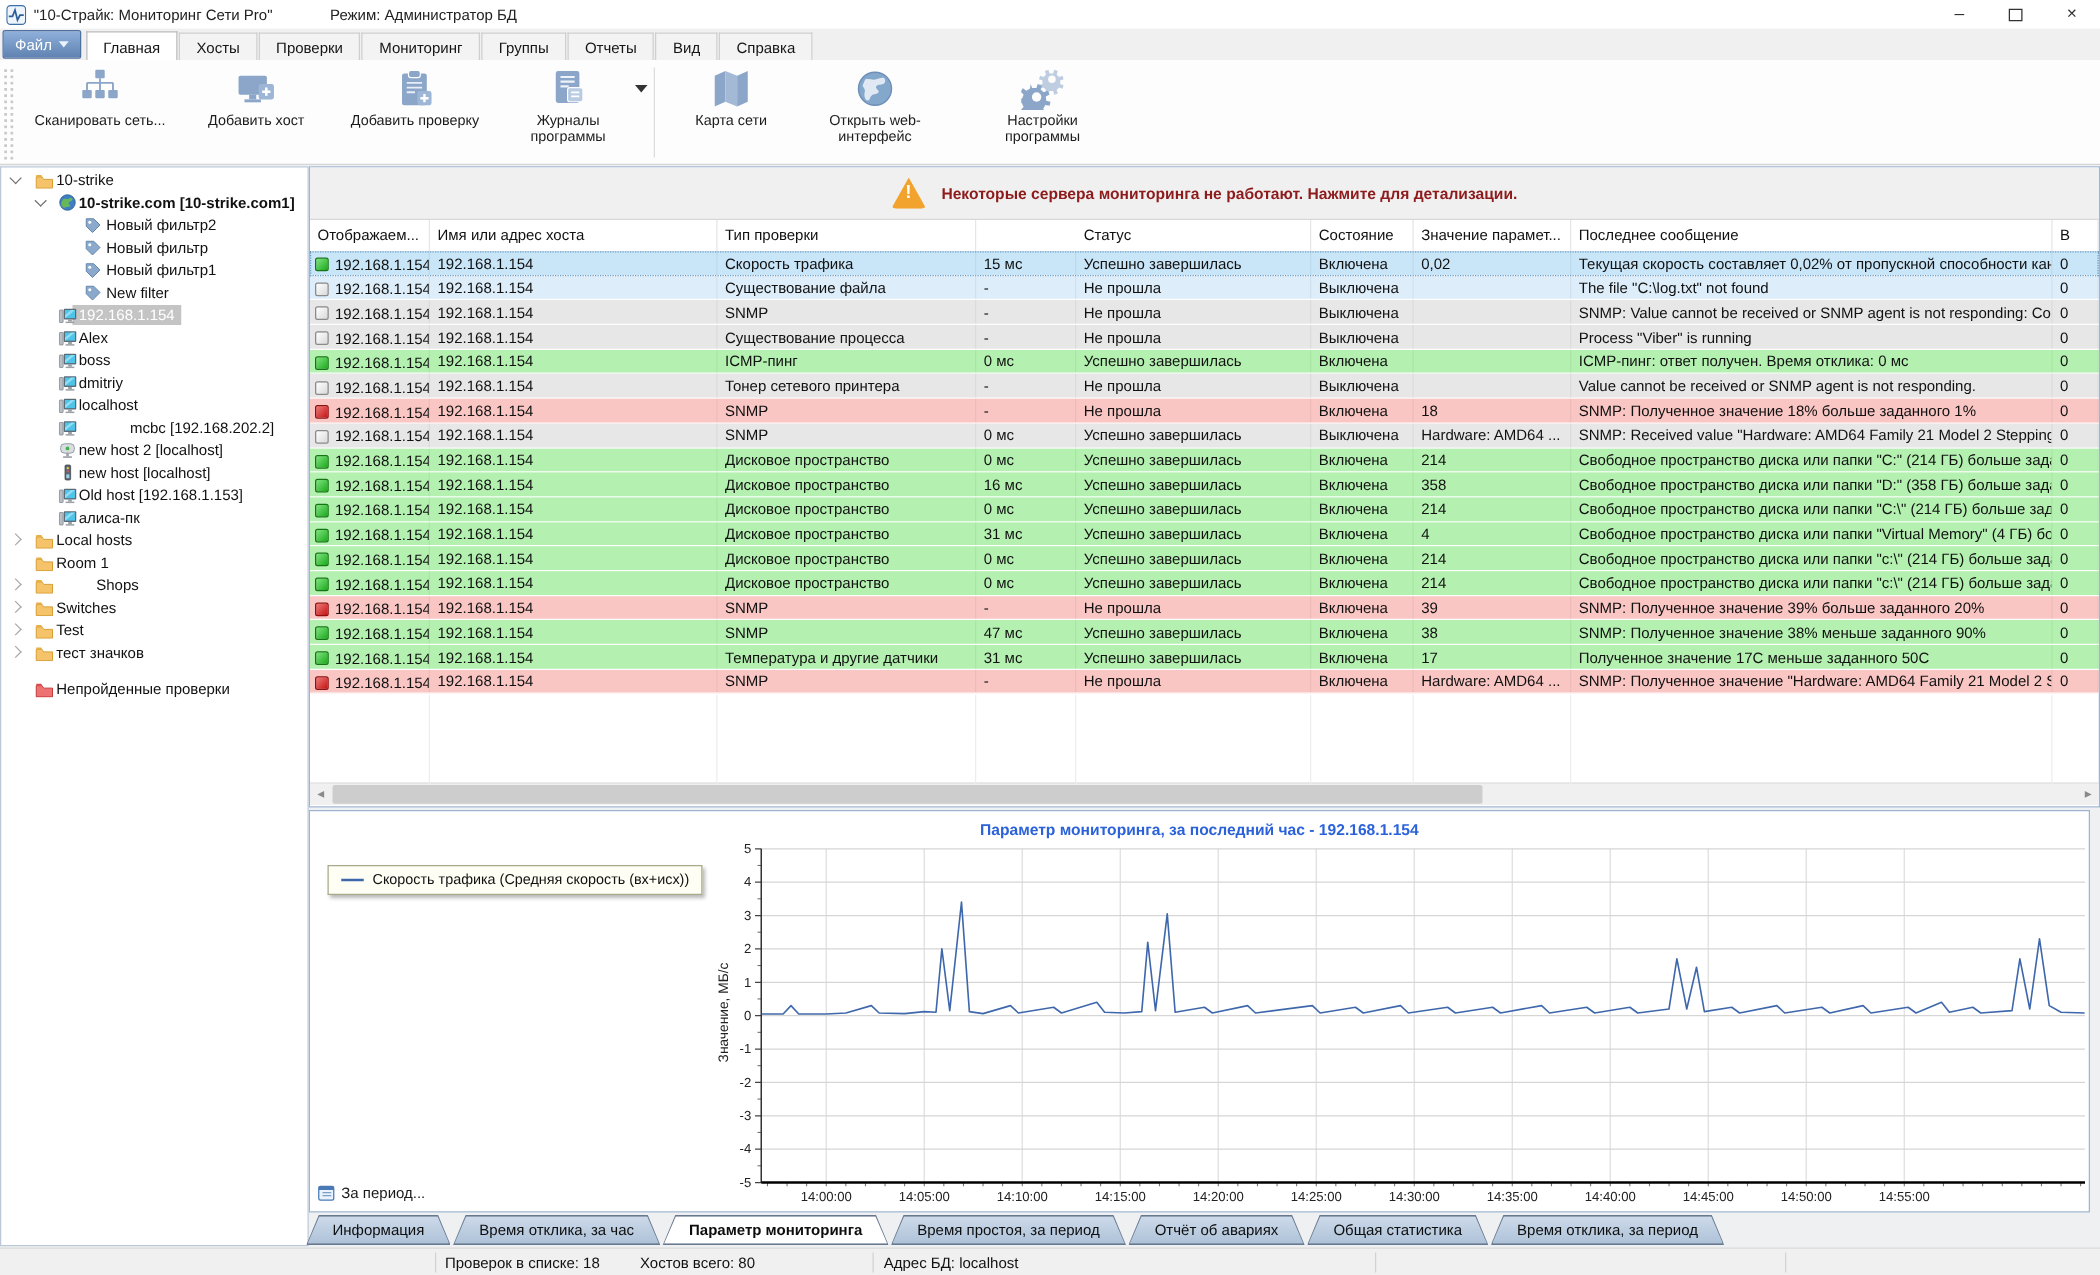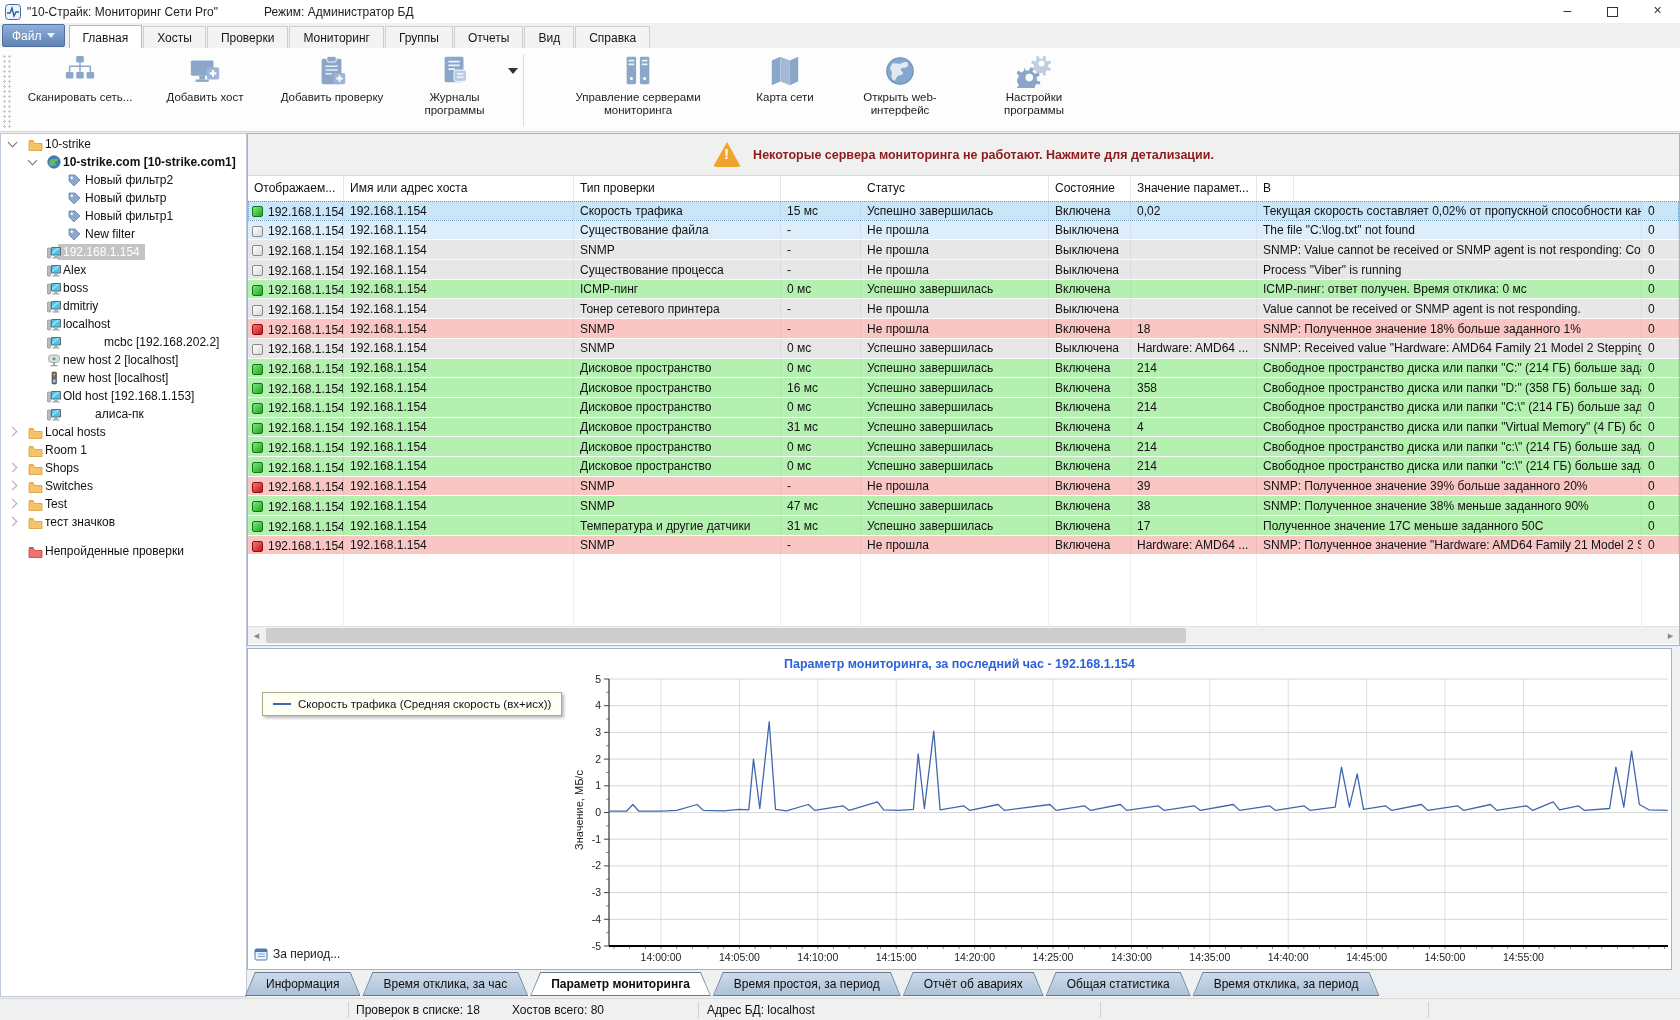--- a/index.html
+++ b/index.html
@@ -159,30 +159,20 @@
       <svg viewBox="0 0 36 36">
         <rect x="7" y="3" width="20" height="27" rx="2" fill="#8ba6c8"></rect>
         <path d="M11 8h12M11 12h12M11 16h7" stroke="#eef3f9" stroke-width="1.8"></path>
         <rect x="17" y="17" width="13" height="12" rx="2" fill="#b9cbe2" stroke="#fdfdfd"></rect>
         <path d="M20 21h7M20 24.5h7" stroke="#fff" stroke-width="1.5"></path>
       </svg>
       <div class="tlabel">Журналы программы</div>
       <span class="dd"></span>
     </div>
     <div class="tsep"></div>
-    <div class="tbtn" style="width: 186px;">
-      <svg viewBox="0 0 36 36">
-        <rect x="6" y="3" width="10" height="29" rx="1.5" fill="#8ba6c8"></rect>
-        <rect x="20" y="3" width="10" height="29" rx="1.5" fill="#8ba6c8"></rect>
-        <path d="M8 7h6M8 11h6M22 7h6M22 11h6" stroke="#eef3f9" stroke-width="1.8"></path>
-        <circle cx="11" cy="26" r="1.6" fill="#fff"></circle>
-        <circle cx="25" cy="26" r="1.6" fill="#fff"></circle>
-      </svg>
-      <div class="tlabel">Управление серверами мониторинга</div>
-    </div>
     <div class="tbtn" style="width: 80px;">
       <svg viewBox="0 0 36 36">
         <path d="M4 7 L13 3 L13 29 L4 33 Z" fill="#8ba6c8"></path>
         <path d="M13 3 L23 7 L23 33 L13 29 Z" fill="#a3b9d6"></path>
         <path d="M23 7 L32 3 L32 29 L23 33 Z" fill="#8ba6c8"></path>
       </svg>
       <div class="tlabel">Карта сети</div>
     </div>
     <div class="tbtn" style="width: 122px;">
       <svg viewBox="0 0 36 36">
@@ -349,38 +339,38 @@
     </div>
     <div class="trow" style="top: 271px;">
       <span class="ticon" style="left: 46px; top: 2px;"><svg width="15" height="14" viewBox="0 0 15 14">
           <rect x="0.5" y="3" width="3" height="10" rx="0.5" fill="#b9bec4" stroke="#7d838a" stroke-width="0.6"></rect>
           <rect x="4" y="2" width="10" height="8.5" rx="0.8" fill="#5a6b78"></rect>
           <rect x="5" y="3" width="8" height="6.5" fill="#4fc3e8"></rect>
           <path d="M5 9.5l8-6.5h-3l-5 4z" fill="#9fe5f5" opacity="0.8"></path>
           <rect x="7.5" y="10.5" width="3" height="1.8" fill="#9aa0a6"></rect>
           <rect x="5.5" y="12.3" width="7" height="1.2" fill="#9aa0a6"></rect>
         </svg></span>
-      <span class="lbl" style="margin-left: 89px;">алиса-пк</span>
+      <span class="lbl" style="margin-left: 57px;">алиса-пк</span>
     </div>
     <div class="trow" style="top: 289px;">
       <span class="chev closed" style="left: 8px; top: 5px;"></span>
       <span class="ticon" style="left: 27px; top: 2px;"><svg width="15" height="14" viewBox="0 0 15 14">
           <path d="M1 4.5h4.5l1.5 2H14v7H1z" fill="#f5c46a" stroke="#d79e36" stroke-width="0.8"></path>
           <path d="M1 4.5V3h4l1 1.5z" fill="#e8ae47"></path>
         </svg></span>
       <span class="lbl" style="margin-left: 39px;">Local hosts</span>
     </div>
     <div class="trow" style="top: 307px;">
       <span class="ticon" style="left: 27px; top: 2px;"><svg width="15" height="14" viewBox="0 0 15 14">
           <path d="M1 4.5h4.5l1.5 2H14v7H1z" fill="#f5c46a" stroke="#d79e36" stroke-width="0.8"></path>
           <path d="M1 4.5V3h4l1 1.5z" fill="#e8ae47"></path>
         </svg></span>
       <span class="lbl" style="margin-left: 39px;">Room 1</span>
     </div>
-    <div class="trow" style="top: 325px;">
+    <div class="trow" style="top: 325px; padding-left: 32px;">
       <span class="chev closed" style="left: 8px; top: 5px;"></span>
       <span class="ticon" style="left: 27px; top: 2px;"><svg width="15" height="14" viewBox="0 0 15 14">
           <path d="M1 4.5h4.5l1.5 2H14v7H1z" fill="#f5c46a" stroke="#d79e36" stroke-width="0.8"></path>
           <path d="M1 4.5V3h4l1 1.5z" fill="#e8ae47"></path>
         </svg></span>
       <span class="lbl" style="margin-left: 39px;">Shops</span>
     </div>
     <div class="trow" style="top: 343px;">
       <span class="chev closed" style="left: 8px; top: 5px;"></span>
       <span class="ticon" style="left: 27px; top: 2px;"><svg width="15" height="14" viewBox="0 0 15 14">
@@ -420,20 +410,21 @@
     <span id="banner-text">Некоторые сервера мониторинга не работают. Нажмите для детализации.</span>
   </div>
   <div id="thead">
       <div class="hcell" style="width: 96px; flex: 0 0 96px;">Отображаем...</div>
       <div class="hcell" style="width: 230px; flex: 0 0 230px;">Имя или адрес хоста</div>
       <div class="hcell" style="width: 207px; flex: 0 0 207px;">Тип проверки</div>
       <div class="hcell" style="width: 80px; flex: 0 0 80px; margin-top: 40px;">Время отк...</div>
       <div class="hcell" style="width: 188px; flex: 0 0 188px;">Статус</div>
       <div class="hcell" style="width: 82px; flex: 0 0 82px;">Состояние</div>
       <div class="hcell" style="width: 126px; flex: 0 0 126px;">Значение парамет...</div>
+      <div class="hcell" style="width: 385px; flex: 0 0 385px;">Последнее сообщение</div>
       <div class="hcell" style="width: 37px; flex: 0 0 37px;">В</div>
     </div>
   <div id="tbody">
       <div class="drow tone-selected">
         <div class="cell c-icon" style="width: 96px; flex: 0 0 96px;">
           <span class="led green"></span>
           <span>192.168.1.154</span>
         </div>
         <div class="cell" style="width: 230px; flex: 0 0 230px;">192.168.1.154</div>
         <div class="cell" style="width: 207px; flex: 0 0 207px;">Скорость трафика</div>

